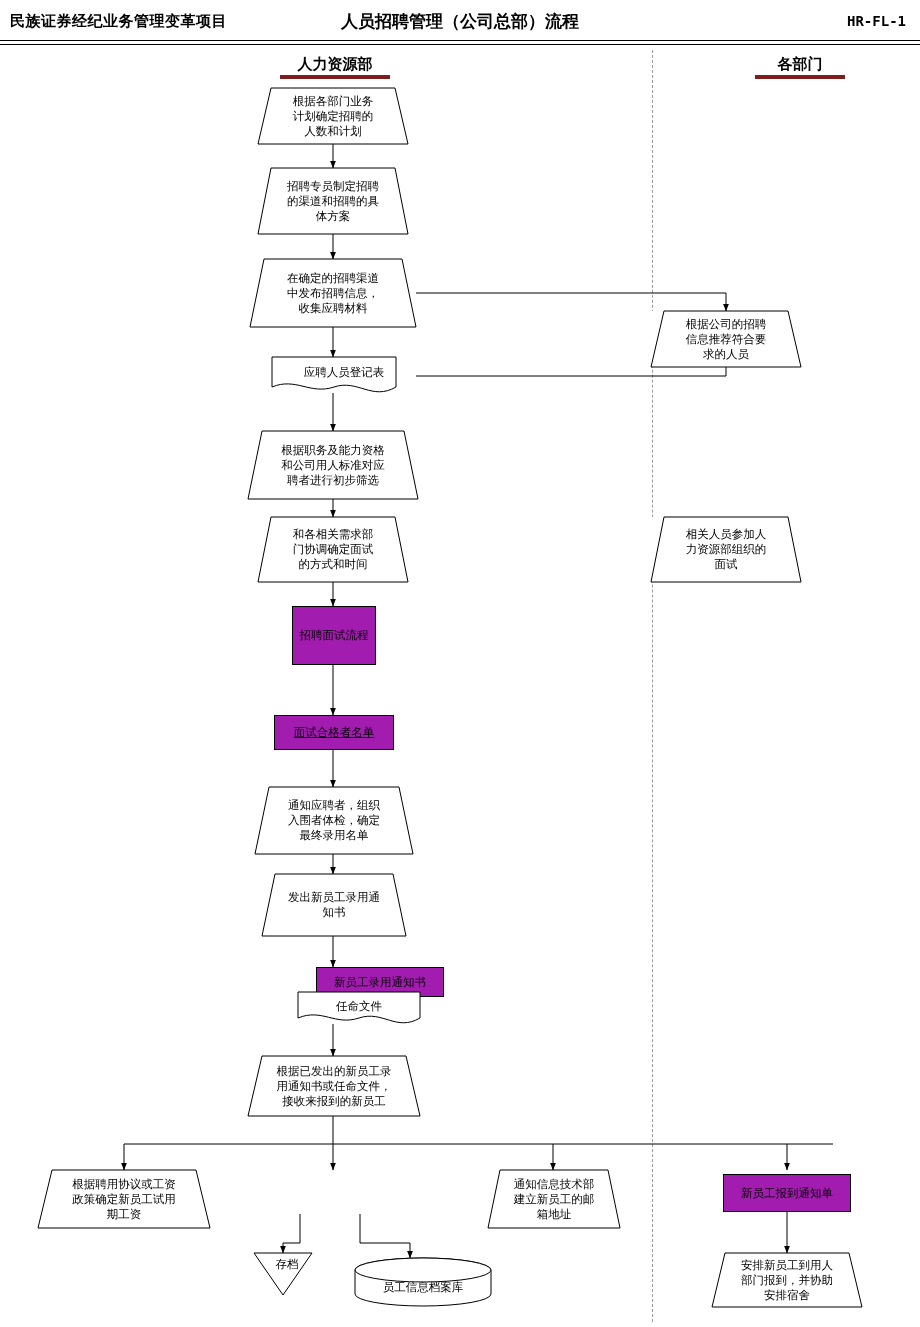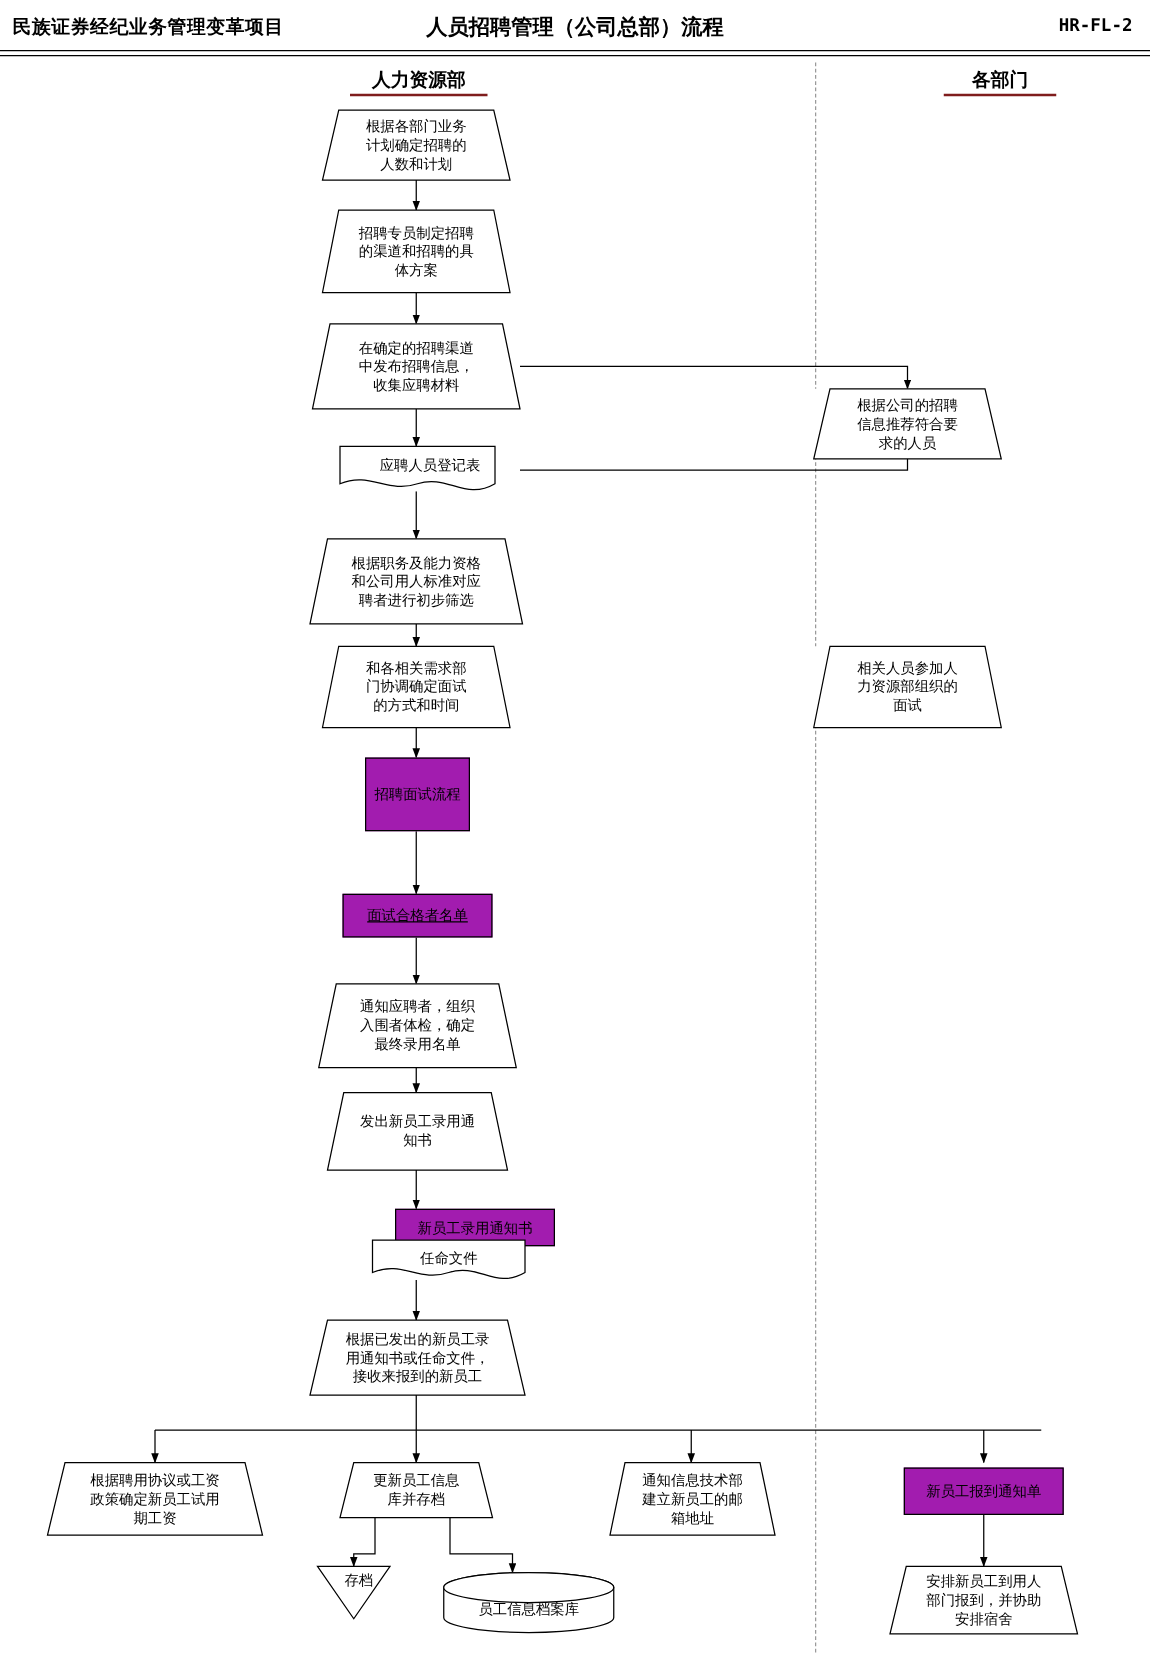--- a/index.html
+++ b/index.html
@@ -10,21 +10,21 @@
   .hdr{position:absolute;left:0;top:0;width:920px;height:42px;}
   .hdr .rule{position:absolute;left:0;width:920px;border-top:1px solid #000;}
   .hdr .rule.r1{top:40px;}
   .hdr .rule.r2{top:44px;}
   .hdr-left{position:absolute;left:10px;top:12px;font-size:15px;font-weight:bold;font-family:"DejaVu Serif","Liberation Serif",serif;letter-spacing:.5px;}
   .hdr-mid{position:absolute;left:0;top:10px;width:920px;text-align:center;font-size:17px;font-weight:bold;font-family:"DejaVu Serif","Liberation Serif",serif;}
   .hdr-right{position:absolute;right:14px;top:13px;font-size:14px;font-weight:bold;font-family:"DejaVu Sans Mono","Liberation Mono",monospace;}
 
   
   .lane-title{position:absolute;font-size:15px;font-weight:bold;font-family:"DejaVu Serif","Liberation Serif",serif;text-align:center;
-    border-bottom:2px solid #7f1d1d;padding-bottom:1px;}
+    border-bottom:4px solid #7f1d1d;padding-bottom:1px;}
   .lane-div{position:absolute;border-left:1px dashed #9a9a9a;}
 
   
   .node{position:absolute;box-sizing:border-box;display:flex;align-items:center;justify-content:center;text-align:center;
         font-size:11.5px;line-height:15px;font-family:"DejaVu Sans","Liberation Sans",sans-serif;}
   .rect{border:1px solid #000;background:#a21caf;}
   .node .tx{padding:0 4px;white-space:pre-line;}
 
   .trap{background:#fff;}
   .trap svg{position:absolute;left:0;top:0;overflow:visible;}
@@ -44,21 +44,21 @@
   #wires{position:absolute;left:0;top:0;width:920px;height:1327px;pointer-events:none;}
 </style>
 </head>
 <body>
 
 <div id="canvas">
 
   <div class="hdr">
     <div class="hdr-left">民族证券经纪业务管理变革项目</div>
     <div class="hdr-mid">人员招聘管理（公司总部）流程</div>
-    <div class="hdr-right">HR-FL-2</div>
+    <div class="hdr-right">HR-FL-1</div>
     <div class="rule r1"></div>
     <div class="rule r2"></div>
   </div>
 
   <div class="lane-title" style="left:280px;top:55px;width:110px;">人力资源部</div>
   <div class="lane-title" style="left:755px;top:55px;width:90px;">各部门</div>
   <div class="lane-div" style="left:652px;top:50px;height:1272px;"></div>
 
   <svg id="wires">
     <defs>
@@ -202,45 +202,38 @@
 
   <div class="node trap" style="left:38px;top:1170px;width:172px;height:58px;">
     <svg width="172" height="58" viewBox="0 0 172 58" preserveAspectRatio="none">
       <polygon points="14,0 158,0 172,58 0,58" fill="#fff" stroke="#000" stroke-width="1"></polygon>
     </svg>
     <div class="tx">根据聘用协议或工资
 政策确定新员工试用
 期工资</div>
   </div>
 
-  <div class="node trap" style="left:272px;top:1170px;width:122px;height:44px;">
-    <svg width="122" height="44" viewBox="0 0 122 44" preserveAspectRatio="none">
-      <polygon points="11,0 111,0 122,44 0,44" fill="#fff" stroke="#000" stroke-width="1"></polygon>
-    </svg>
-    <div class="tx">更新员工信息
-库并存档</div>
-  </div>
 
   <div class="node trap" style="left:488px;top:1170px;width:132px;height:58px;">
     <svg width="132" height="58" viewBox="0 0 132 58" preserveAspectRatio="none">
       <polygon points="12,0 120,0 132,58 0,58" fill="#fff" stroke="#000" stroke-width="1"></polygon>
     </svg>
     <div class="tx">通知信息技术部
 建立新员工的邮
 箱地址</div>
   </div>
 
   <div class="node tri" style="left:254px;top:1253px;width:58px;height:42px;">
     <svg width="58" height="42" viewBox="0 0 58 42" preserveAspectRatio="none">
       <polygon points="0,0 58,0 29,42" fill="#fff" stroke="#000" stroke-width="1"></polygon>
     </svg>
     <div class="tx" style="position:absolute;left:0;top:4px;width:58px;text-align:center;">存档</div>
   </div>
 
-  <div class="node cyl" style="left:355px;top:1258px;width:136px;height:48px;">
+  <div class="node cyl" style="left:355px;top:1258px;width:136px;height:48px;font-family:Liberation Serif, serif;">
     <svg width="136" height="48" viewBox="0 0 136 48" preserveAspectRatio="none">
       <path d="M0,12 L0,36 A68,12 0 0 0 136,36 L136,12 A68,12 0 0 0 0,12 Z" fill="#fff" stroke="#000" stroke-width="1"></path>
       <ellipse cx="68" cy="12" rx="68" ry="12" fill="#fff" stroke="#000" stroke-width="1"></ellipse>
     </svg>
     <div class="tx" style="margin-top:10px;">员工信息档案库</div>
   </div>
 
   <div class="node trap" style="left:726px;top:311px;width:150px;height:56px;transform:translateX(-75px);">
     <svg width="150" height="56" viewBox="0 0 150 56" preserveAspectRatio="none">
       <polygon points="13,0 137,0 150,56 0,56" fill="#fff" stroke="#000" stroke-width="1"></polygon>

